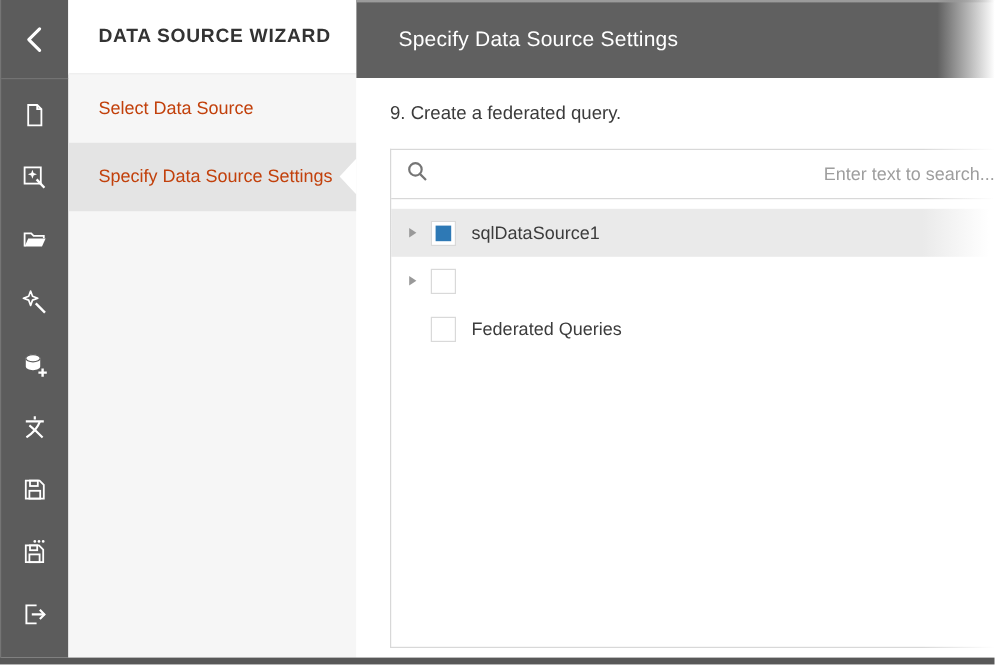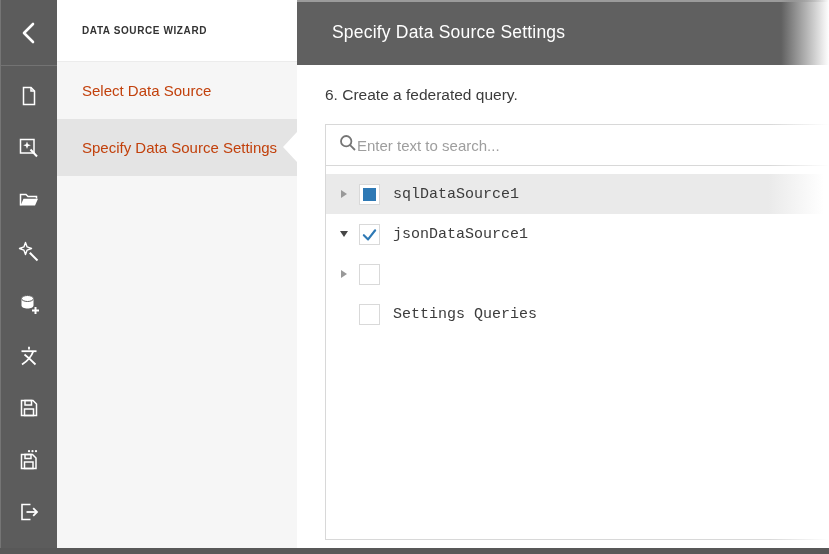--- a/index.html
+++ b/index.html
@@ -39,21 +39,21 @@
     position: absolute; left: 57px; top: 0;
     width: 240px; height: 548px;
     background: #f6f6f6;
   }
   .nav-header {
     height: 62px;
     background: #ffffff;
     border-bottom: 1px solid #ececec;
     display: flex; align-items: center;
     padding-left: 25px;
-    font-size: 10px; font-weight: bold; letter-spacing: 0.6px;
+    font-size: 16px; font-weight: bold; letter-spacing: 0.6px;
     color: #333;
   }
   .nav-item {
     height: 57px;
     display: flex; align-items: center;
     padding-left: 25px;
     font-size: 15px; color: #c2410c;
     cursor: pointer;
   }
   .nav-item.selected { background: #e4e4e4; }
@@ -110,33 +110,34 @@
     height: 42px;
     display: flex; align-items: center;
     padding-left: 13px;
   }
   .search-row::after {
     content: ""; position: absolute; left: 0; right: 0; bottom: 0; height: 1px;
     background: linear-gradient(to right, #d8d8d8 0%, #d8d8d8 88%, rgba(216,216,216,0) 100%);
   }
   .search-input {
     flex: 1;
+    margin-left: 13px;
     border: none; outline: none; background: transparent;
     font-family: "Liberation Sans", sans-serif;
-    font-size: 15px; color: #555;
+    font-size: 15px; color: #555; text-align: right;
   }
   .search-input::placeholder { color: #9e9e9e; opacity: 1; }
 
   .tree { padding-top: 8px; }
   .tree-row {
     height: 40px;
     display: flex; align-items: center;
     cursor: pointer;
   }
-  .tree-row.level-0 { padding-left: 8px; font-family: Liberation Mono, monospace; }
+  .tree-row.level-0 { padding-left: 8px; }
   .tree-row.level-1 { padding-left: 31px; }
   .tree-row.highlighted {
     background: linear-gradient(to right, #eaeaea 0%, #eaeaea 88%, rgba(234,234,234,0) 99%);
   }
 
   .expander {
     width: 20px; flex: none;
     display: flex; align-items: center; justify-content: center;
   }
   .tri-right {
@@ -288,21 +289,21 @@
     </div>
   </div>
 
   <div class="notch"></div>
 
   <div class="main">
     <div class="main-header">
       <span class="main-title">Specify Data Source Settings</span>
     </div>
 
-    <div class="step-label">6. Create a federated query.</div>
+    <div class="step-label">9. Create a federated query.</div>
 
     <div class="panel">
       <div class="search-row">
         <span>
           <svg width="18" height="18" viewBox="0 0 18 18">
               <circle cx="7.2" cy="7.2" r="5.2" fill="none" stroke="#757575" stroke-width="1.8"></circle>
               <line x1="11.1" y1="11.1" x2="16" y2="16" stroke="#757575" stroke-width="1.8"></line>
             </svg>
         </span>
         <input class="search-input" type="text" placeholder="Enter text to search..." style="">
@@ -313,44 +314,33 @@
         <div class="tree-row level-0 highlighted">
           <span class="expander">
               <span class="tri-right"></span>
             </span>
           <span class="checkbox">
               <span class="inner-square"></span>
             </span>
           <span class="tree-label">sqlDataSource1</span>
         </div>
 
-        <div class="tree-row level-0">
-          <span class="expander">
-              <span class="tri-down"></span>
-            </span>
-          <span class="checkbox">
-            <svg width="17" height="17" viewBox="0 0 24 24">
-                <polyline points="4,13 10,19 20,6" fill="none" stroke="#2e79b5" stroke-width="3" stroke-linecap="round" stroke-linejoin="round"></polyline>
-              </svg>
-          </span>
-          <span class="tree-label">jsonDataSource1</span>
-        </div>
 
 
         <div class="tree-row level-0">
           <span class="expander">
               <span class="tri-right"></span>
             </span>
           <span class="checkbox"></span>
         </div>
 
         <div class="tree-row level-0">
           <span class="expander"></span>
           <span class="checkbox"></span>
-          <span class="tree-label">Settings Queries</span>
+          <span class="tree-label">Federated Queries</span>
         </div>
 
       </div>
     </div>
   </div>
 
   <div class="bottom-bar"></div>
 
 </div>
 

